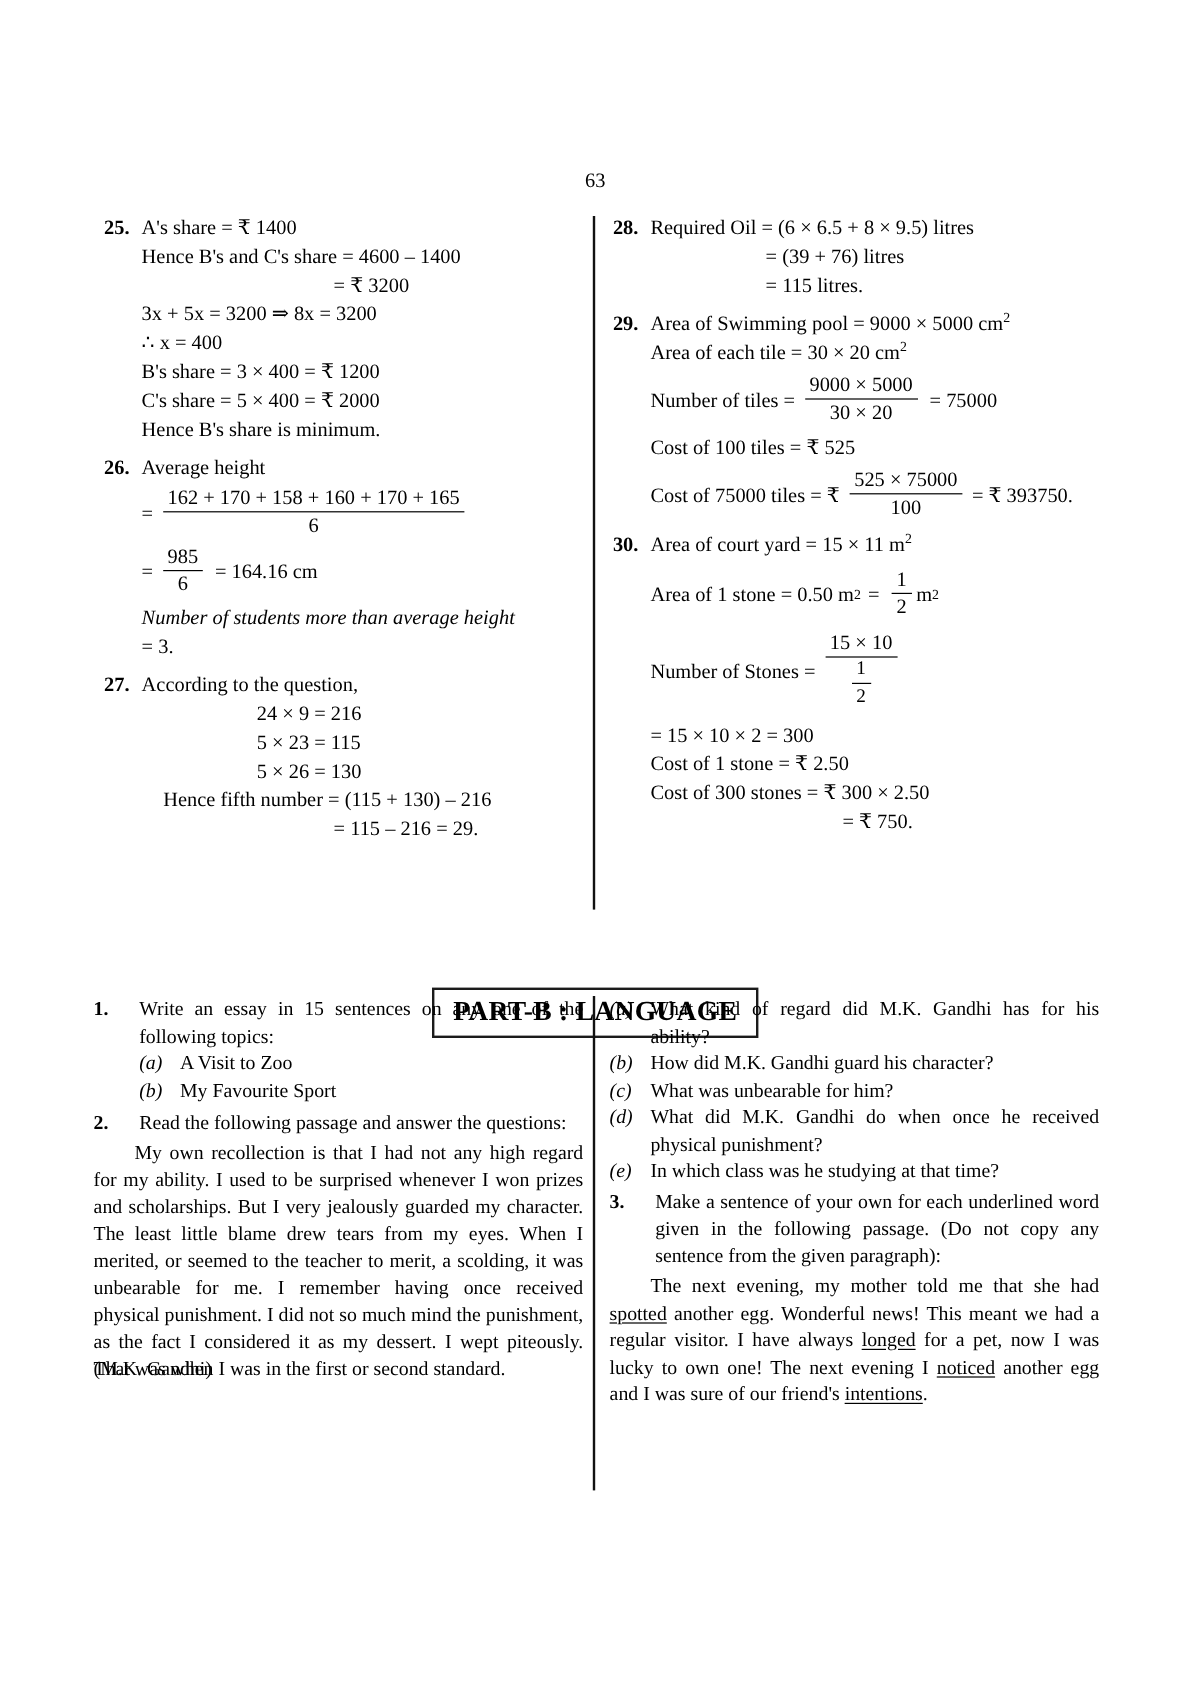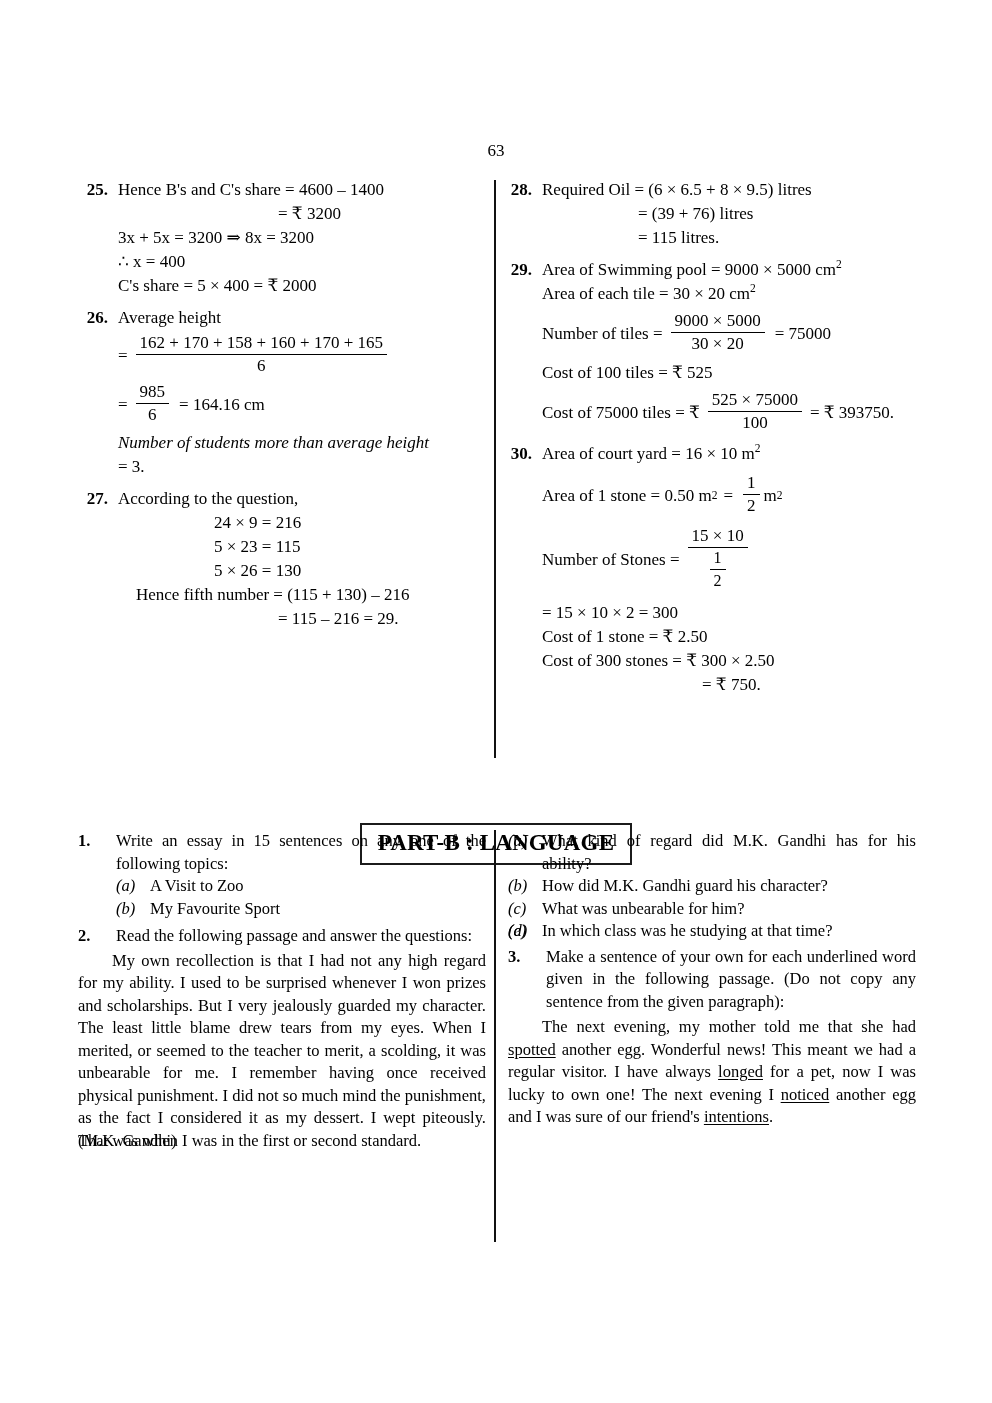--- a/index.html
+++ b/index.html
@@ -201,25 +201,28 @@
   <div class="page-number">63</div>
 
   <div class="divider-a"></div>
 
   <div class="sec-a">
 
     <div class="col-left">
 
       <div class="item">
         <span class="num">25.</span>
+        <span class="ln">A's share = ₹ 1400</span>
         <span class="ln">Hence B's and C's share = 4600 – 1400</span>
         <span class="ln indent-eq3">= ₹ 3200</span>
         <span class="ln">3x + 5x = 3200  ⇒  8x = 3200</span>
         <span class="ln">∴    x = 400</span>
+        <span class="ln">B's share = 3 × 400 = ₹ 1200</span>
         <span class="ln">C's share = 5 × 400 = ₹ 2000</span>
+        <span class="ln">Hence B's share is minimum.</span>
       </div>
 
       <div class="item" style="margin-top:8px;">
         <span class="num">26.</span>
         <span class="ln">Average height</span>
         <span class="eqline" style="margin-top:4px;">
           <span class="lead">=</span>
           <span class="frac">
             <span class="top">162 + 170 + 158 + 160 + 170 + 165</span>
             <span class="bot">6</span>
@@ -278,21 +281,21 @@
           <span class="frac">
             <span class="top">525 × 75000</span>
             <span class="bot">100</span>
           </span>
           <span style="margin-left:4px;">= ₹ 393750.</span>
         </span>
       </div>
 
       <div class="item" style="margin-top:8px;">
         <span class="num">30.</span>
-        <span class="ln"><span>Area of court yard = 16 × 10 m</span><sup class="exp">2</sup></span>
+        <span class="ln"><span>Area of court yard = 15 × 11 m</span><sup class="exp">2</sup></span>
 
         <span class="eqline" style="margin-top:8px;">
           <span>Area of 1 stone = 0.50 m</span>
             <sup class="exp">2</sup>
           <span style="margin:0 6px;">=</span>
           <span class="frac">
             <span class="top">1</span>
             <span class="bot">2</span>
           </span>
           <span>m</span>
@@ -361,20 +364,21 @@
       <div class="sub justify">
         <span class="lbl">(b)</span>
         <span>How did M.K. Gandhi guard his character?</span>
       </div>
       <div class="sub justify">
         <span class="lbl">(c)</span>
         <span>What was unbearable for him?</span>
       </div>
       <div class="sub justify">
         <span class="lbl">(d)</span>
+        <span>What did M.K. Gandhi do when once he received physical punishment?</span>
       </div>
       <div class="sub justify">
         <span class="lbl">(e)</span>
         <span>In which class was he studying at that time?</span>
       </div>
 
       <div class="qitem justify" style="margin-top:3px;">
         <span class="num">3.</span>
         <span>Make a sentence of your own for each underlined word given in the following passage. (Do not copy any sentence from the given paragraph):</span>
       </div>

